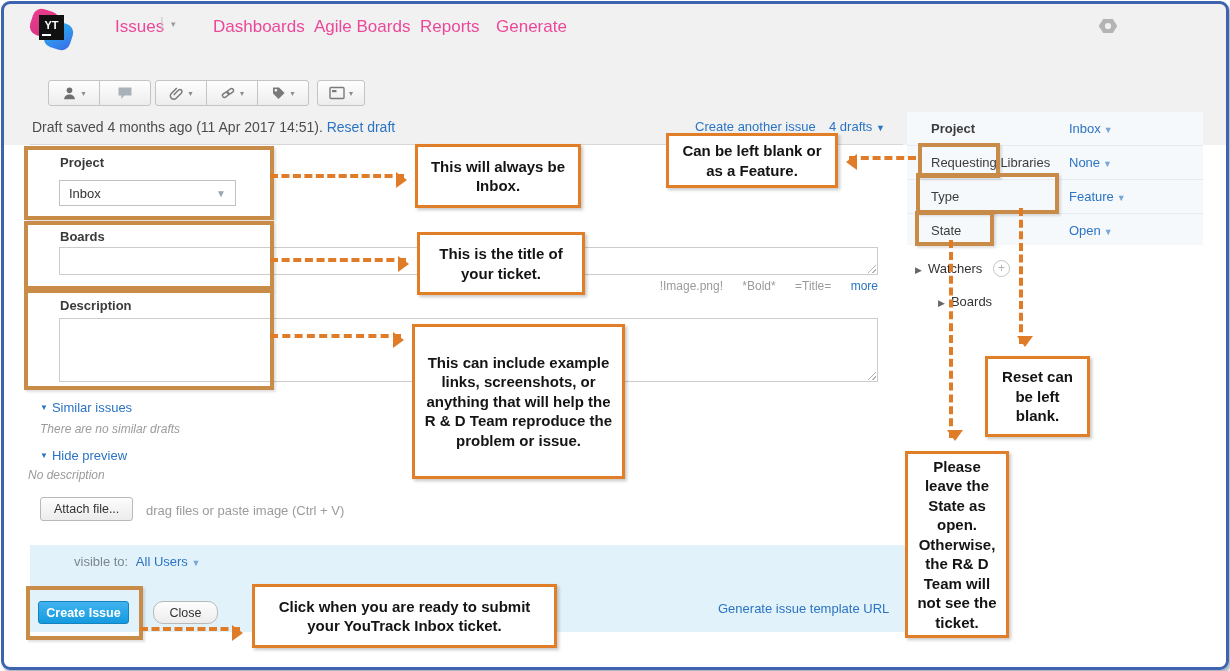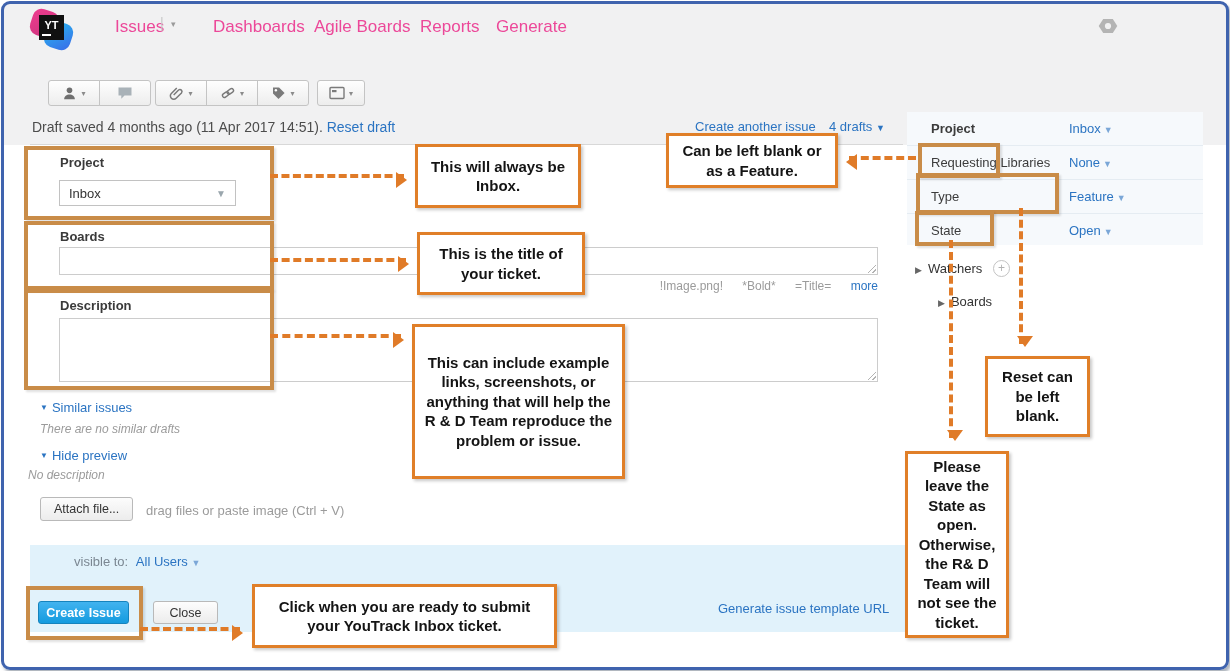--- a/index.html
+++ b/index.html
@@ -58,21 +58,21 @@
   .attach-wrap{position:absolute;left:40px;top:497px;z-index:3;}
   .drag-hint{position:absolute;left:146px;top:503px;font-size:13px;color:#9b9b9b;z-index:3;}
 
   
   .footer-bar{position:absolute;left:30px;top:545px;width:875px;height:87px;background:#e1f2fb;z-index:2;}
   .visible-to{position:absolute;left:42px;top:554px;font-size:13px;color:#7b8792;z-index:3;margin-left:32px;}
   .btn-primary{position:absolute;left:38px;top:601px;width:91px;height:23px;z-index:3;
     background:linear-gradient(#41b3ef,#149bdf);border:1px solid #1583bd;border-radius:3px;
     color:#fff;font-weight:bold;font-size:12.5px;font-family:"Liberation Sans",sans-serif;cursor:pointer;}
   .btn-close{position:absolute;left:153px;top:601px;width:65px;height:23px;z-index:3;
-    background:linear-gradient(#fdfdfd,#ececec);border:1px solid #b9b9b9;border-radius:3px;
+    background:linear-gradient(#fdfdfd,#ececec);border:1px solid #b9b9b9;border-radius:10px;
     color:#333;font-size:12.5px;font-family:"Liberation Sans",sans-serif;cursor:pointer;}
   .template-link{position:absolute;left:718px;top:601px;font-size:13px;z-index:3;}
 
   
   .sb-panel{position:absolute;left:907px;top:112px;width:296px;height:133px;background:#f6f9fc;z-index:1;}
   .sb-row{display:flex;align-items:center;height:33px;border-bottom:1px solid #e5ecf2;}
   .sb-row:last-child{border-bottom:none;}
   .sb-label{margin-left:24px;width:138px;font-size:13px;color:#3c3c3c;}
   .sb-label.bold{font-weight:bold;}
   .sb-value{font-size:13px;color:#2b74c2;cursor:pointer;}

